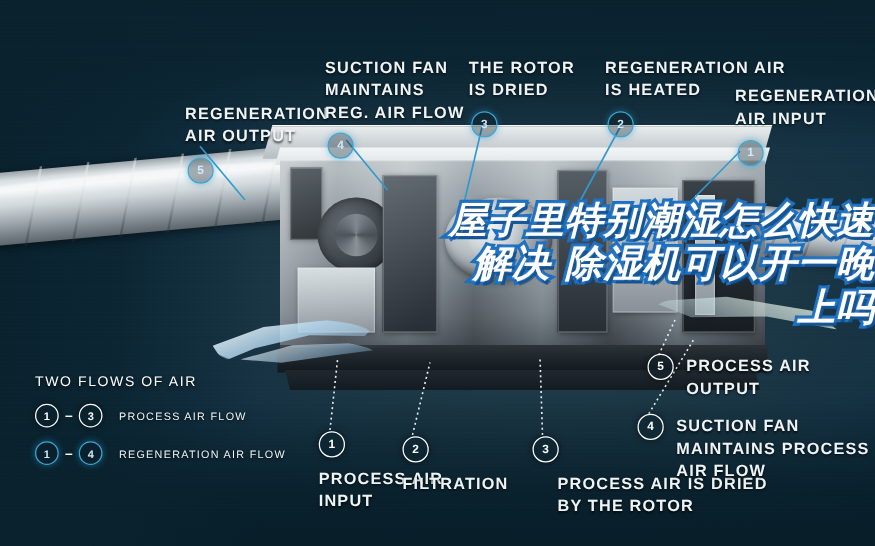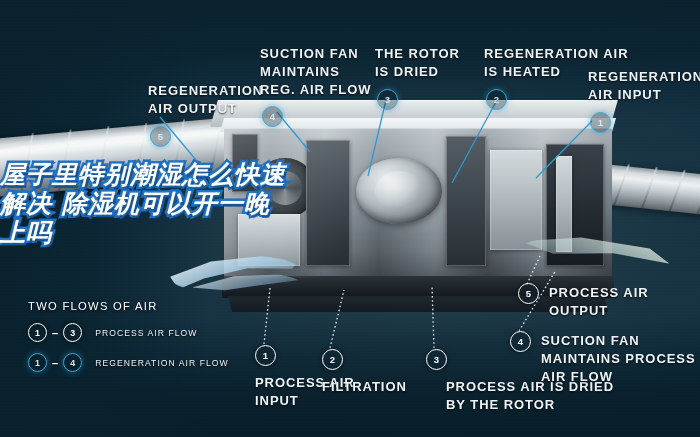--- a/index.html
+++ b/index.html
@@ -300,24 +300,24 @@
     color: #eef3f5;
     text-shadow: 0 1px 2px rgba(0,0,0,.7);
   }
   .legend .badge { width: 17px; height: 17px; font-size: 8.8px; }
 
   
   .overlay {
     position: absolute;
     left: 0; right: 0;
     top: 160px;
-    text-align: left;
+    text-align: right;
     font-family: "DejaVu Sans", sans-serif;
     font-weight: bold;
-    font-size: 25px;
+    font-size: 30px;
     line-height: 1.16;
     letter-spacing: 1px;
     color: #ffffff;
     font-style: italic;
     -webkit-text-stroke: 5px #1d6fc0;
     paint-order: stroke fill;
     text-shadow:
       2px 3px 0 rgba(13,60,110,.55),
       0 0 2px rgba(255,255,255,.3);
   }

